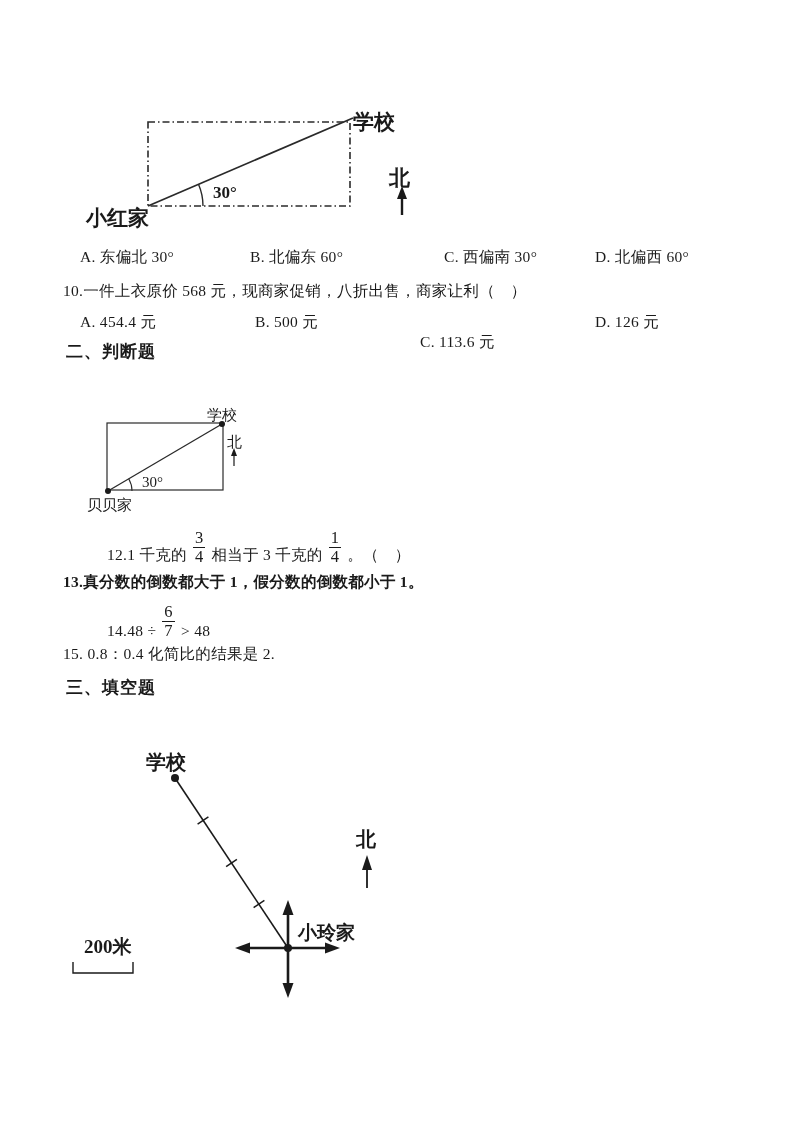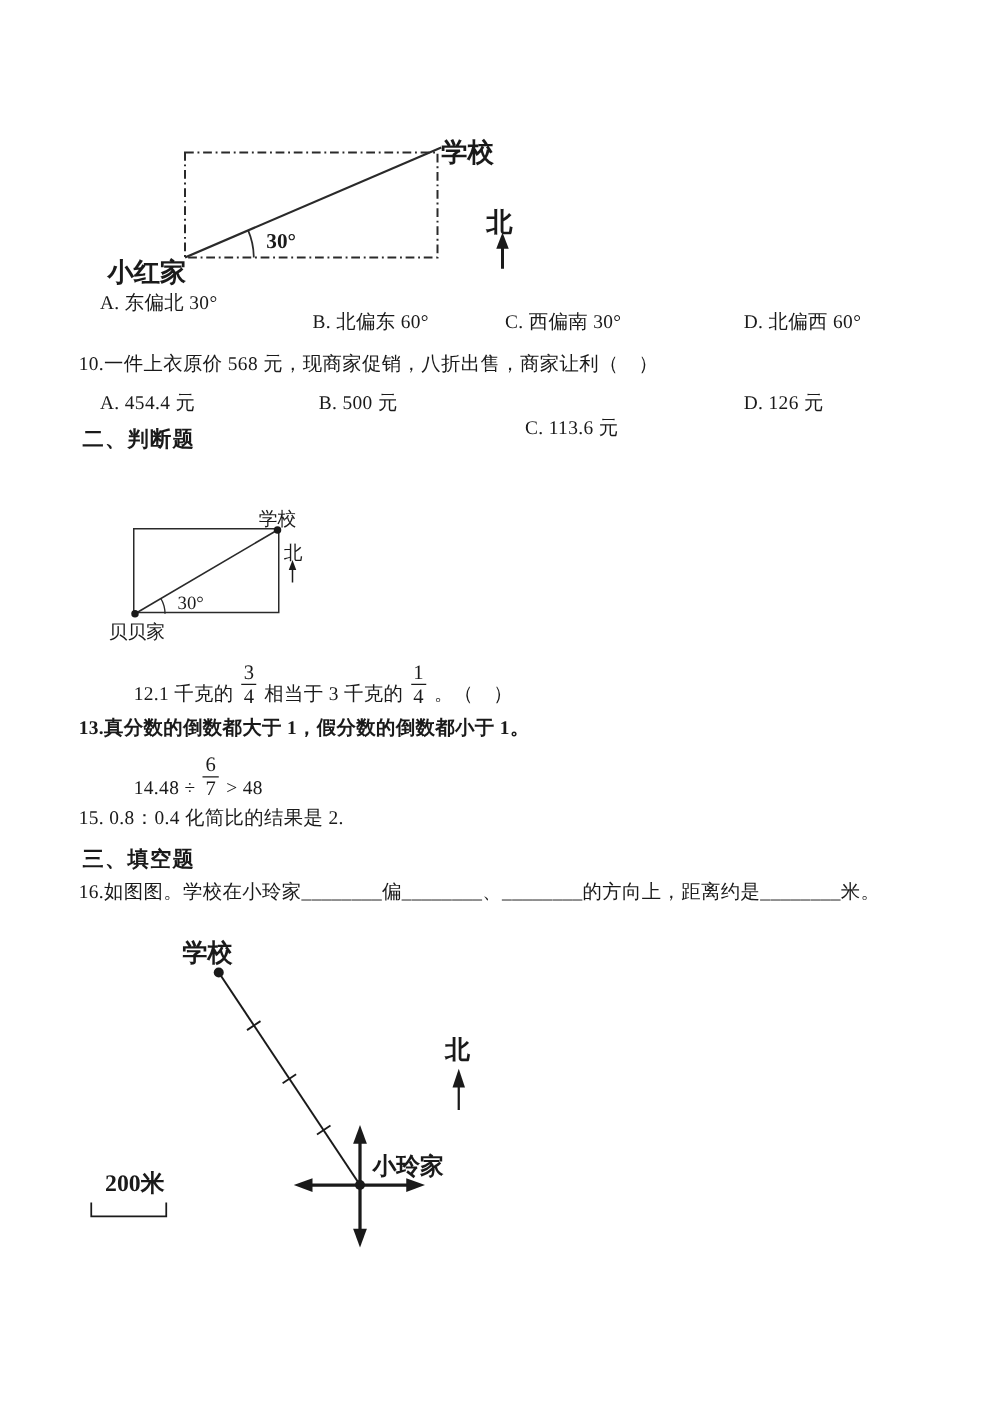--- a/index.html
+++ b/index.html
@@ -35,23 +35,23 @@
     <text class="blk" x="128" y="100" font-size="17">30°</text>
     <text class="blk" x="268" y="31" font-size="21">学校</text>
     <text class="blk" x="1" y="127" font-size="21">小红家</text>
     <text class="blk" x="304" y="87" font-size="21">北</text>
     <g>
       <line x1="317" y1="117" x2="317" y2="97" stroke="#1a1a1a" stroke-width="2.4"></line>
       <polygon points="317,88 312,101 322,101" fill="#1a1a1a"></polygon>
     </g>
   </svg>
 
-  <span class="opt" style="left:80px;  top:232px;">A. 东偏北 30°</span>
+  <span class="opt" style="left:80px;  top:247px;">A. 东偏北 30°</span>
   <span class="opt" style="left:250px; top:247px;">B. 北偏东 60°</span>
-  <span class="opt" style="left:404px; top:247px;">C. 西偏南 30°</span>
+  <span class="opt" style="left:444px; top:247px;">C. 西偏南 30°</span>
   <span class="opt" style="left:595px; top:247px;">D. 北偏西 60°</span>
 
   <div class="line" style="left:63px; top:281px;">10.一件上衣原价 568 元，现商家促销，八折出售，商家让利（　）</div>
   <span class="opt" style="left:80px;  top:312px;">A. 454.4 元</span>
   <span class="opt" style="left:255px; top:312px;">B. 500 元</span>
   <span class="opt" style="left:420px; top:312px;margin-top:20px;">C. 113.6 元</span>
   <span class="opt" style="left:595px; top:312px;">D. 126 元</span>
 
   <div class="sec" style="left:66px; top:340px;">二、判断题</div>
 
@@ -94,21 +94,20 @@
       <span class="num">6</span>
       <span class="den">7</span>
     </span>
     <span>&gt; 48</span>
   </div>
 
   <div class="line" style="left:63px; top:644px;">15. 0.8：0.4 化简比的结果是 2.</div>
 
   <div class="sec" style="left:66px; top:676px;">三、填空题</div>
 
-  <div class="line" style="left:63px; top:703px;">16.如图图。学校在小玲家________偏________、________的方向上，距离约是________米。</div>
 
   <svg style="left:65px; top:742px;" width="330" height="295" viewBox="0 0 330 295">
     <text class="blk" x="81" y="27" font-size="20">学校</text>
     <circle cx="110" cy="36" r="4" fill="#1a1a1a"></circle>
     <line x1="110" y1="36" x2="223" y2="206" stroke="#1a1a1a" stroke-width="1.6"></line>
     <g stroke="#1a1a1a" stroke-width="1.5">
       <line x1="132.6" y1="82.1" x2="143.4" y2="74.9"></line>
       <line x1="161.1" y1="124.6" x2="171.9" y2="117.4"></line>
       <line x1="188.6" y1="165.6" x2="199.4" y2="158.4"></line>
     </g>

